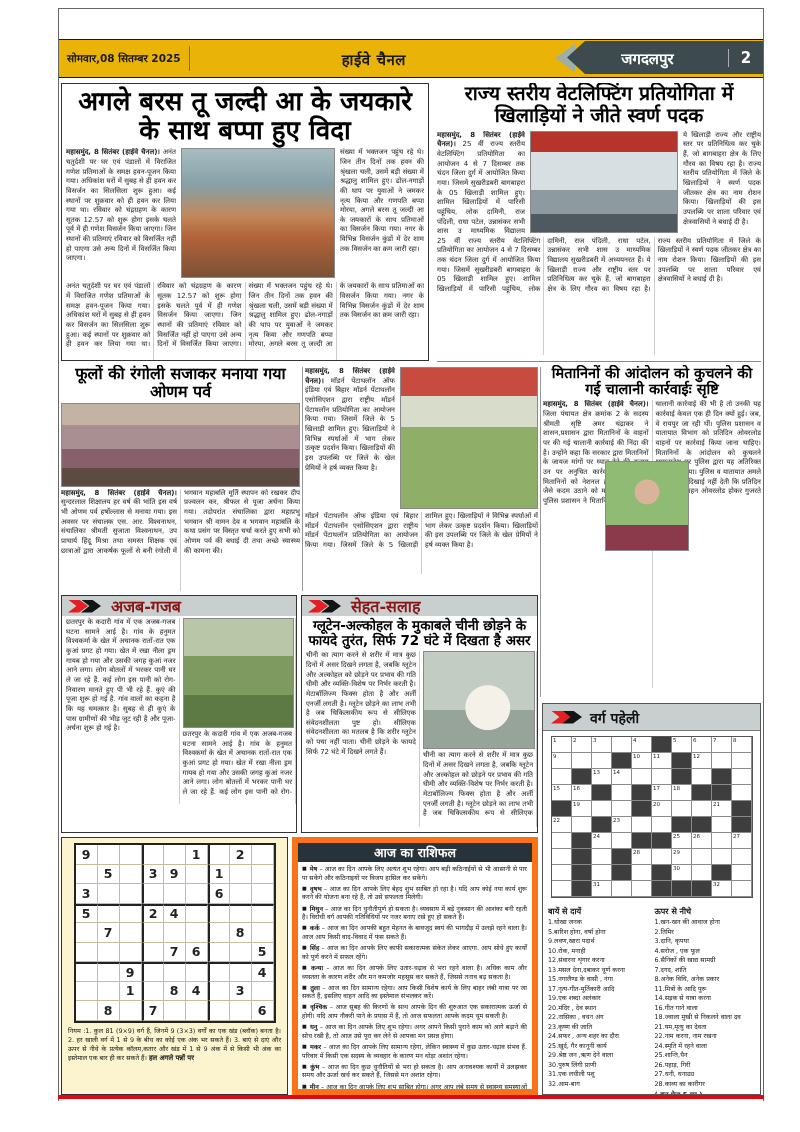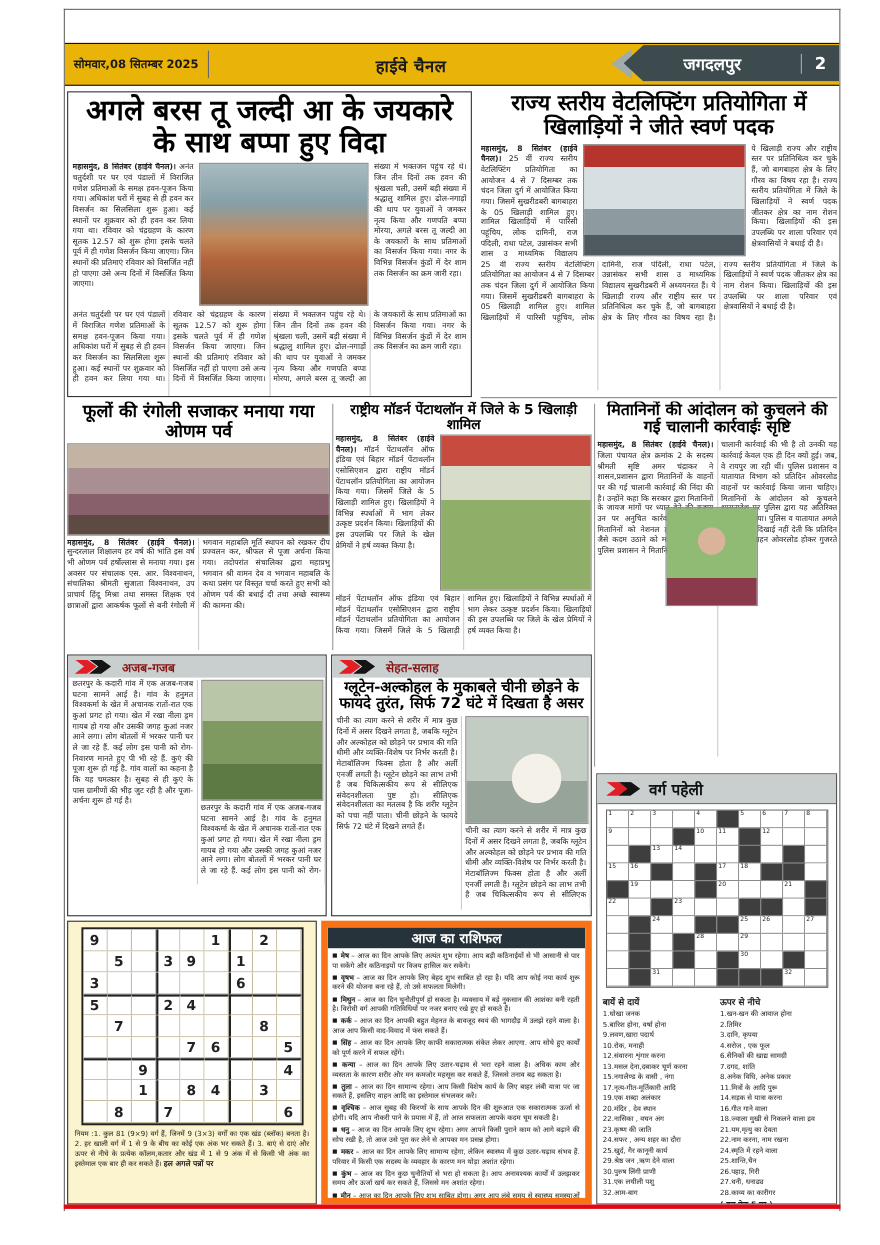--- a/index.html
+++ b/index.html
@@ -47,21 +47,21 @@
   .ph-penta{flex:1;height:140px;background:linear-gradient(180deg,#c84b3f 0 20%,#d8dcca 20% 42%,#8fae68 42% 100%);}
   .art-mitanin{position:absolute;left:484px;top:356px;width:218px;height:334px;overflow:hidden;}
   .art-mitanin .headline{font-size:14.5px;}
   .ph-mitanin{position:absolute;left:62px;top:96px;width:82px;height:88px;background:radial-gradient(circle at 50% 34%,#d9b49a 17%,rgba(0,0,0,0) 18%),linear-gradient(180deg,#8fbb74 0 72%,#8a3a4a 72% 100%);}
 
   
   .tabbar{height:20px;background:#c9cfcf;display:flex;align-items:center;padding-left:6px;gap:2px;}
   .chev{display:inline-block;width:20px;height:13px;clip-path:polygon(0 0,55% 0,100% 50%,55% 100%,0 100%,42% 50%);}
   .chev.red{background:#e31e24;margin-right:-9px;}
   .chev.blk{background:#141414;}
-  .tab-label{font-size:11px;font-weight:bold;color:#8a1616;margin-left:8px;}
+  .tab-label{font-size:16px;font-weight:bold;color:#8a1616;margin-left:8px;}
 
   
   .box-ajab{position:absolute;left:2px;top:586px;width:236px;height:238px;border:1.5px solid #333;box-sizing:border-box;overflow:hidden;}
   .box-sehat{position:absolute;left:242px;top:586px;width:237px;height:238px;border:1.5px solid #333;box-sizing:border-box;overflow:hidden;}
   .box-ajab .headline,.box-sehat .headline{font-size:13.5px;padding:2px 3px 1px;}
   .box-pad{padding:2px 4px;}
   .ph-ajab{width:100%;height:108px;margin:2px 0;background:linear-gradient(180deg,#b9c6a8 0 34%,#7f9a60 34% 70%,#5d7a44 70% 100%);break-inside:avoid;}
   .ph-sehat{width:100%;height:96px;margin:2px 0;background:radial-gradient(circle at 58% 58%,#f4f1e9 26%,rgba(0,0,0,0) 27%),linear-gradient(180deg,#c3ccc2 0 60%,#97a49a 60% 100%);break-inside:avoid;}
 
   
@@ -155,21 +155,20 @@
     <div class="headline">फूलों की रंगोली सजाकर मनाया गया ओणम पर्व</div>
     <div class="photo ph-onam"></div>
     <div class="body-txt cols2" style="height:112px;">
       <span class="dateline">महासमुंद, 8 सितंबर (हाईवे चैनल)।</span>
       <span>सुन्दरलाल शिक्षालय हर वर्ष की भांति इस वर्ष भी ओणम पर्व हर्षोल्लास से मनाया गया। इस अवसर पर संचालक एस. आर. विश्वनाथन, संचालिका श्रीमती सुजाता विश्वनाथन, उप प्राचार्य हिंदू मिश्रा तथा समस्त शिक्षक एवं छात्राओं द्वारा आकर्षक फूलों से बनी रंगोली में भगवान महाबलि मूर्ति स्थापन को रखकर दीप प्रज्वलन कर, श्रीफल से पूजा अर्चना किया गया। तदोपरांत संचालिका द्वारा महाप्रभु भगवान श्री वामन देव व भगवान महाबलि के कथा प्रसंग पर विस्तृत चर्चा करते हुए सभी को ओणम पर्व की बधाई दी तथा अच्छे स्वास्थ्य की कामना की।</span>
     </div>
   </div>
   <div class="vsep" style="left:243px;top:358px;height:224px;"></div>
 
   <div class="art-penta">
-    <div class="headline">राष्ट्रीय मॉडर्न पेंटाथलॉन में जिले के 5 खिलाड़ी शामिल</div>
     <div class="p-row">
       <div class="body-txt" style="width:90px;">
         <span class="dateline">महासमुंद, 8 सितंबर (हाईवे चैनल)।</span>
         <span>मॉडर्न पेंटाथलॉन ऑफ इंडिया एवं बिहार मॉडर्न पेंटाथलॉन एसोसिएशन द्वारा राष्ट्रीय मॉडर्न पेंटाथलॉन प्रतियोगिता का आयोजन किया गया। जिसमें जिले के 5 खिलाड़ी शामिल हुए। खिलाड़ियों ने विभिन्न स्पर्धाओं में भाग लेकर उत्कृष्ट प्रदर्शन किया। खिलाड़ियों की इस उपलब्धि पर जिले के खेल प्रेमियों ने हर्ष व्यक्त किया है।</span>
       </div>
       <div class="photo ph-penta"></div>
     </div>
     <div class="body-txt cols2" style="height:62px;margin-top:3px;">
       <span>मॉडर्न पेंटाथलॉन ऑफ इंडिया एवं बिहार मॉडर्न पेंटाथलॉन एसोसिएशन द्वारा राष्ट्रीय मॉडर्न पेंटाथलॉन प्रतियोगिता का आयोजन किया गया। जिसमें जिले के 5 खिलाड़ी शामिल हुए। खिलाड़ियों ने विभिन्न स्पर्धाओं में भाग लेकर उत्कृष्ट प्रदर्शन किया। खिलाड़ियों की इस उपलब्धि पर जिले के खेल प्रेमियों ने हर्ष व्यक्त किया है।</span>
     </div>

